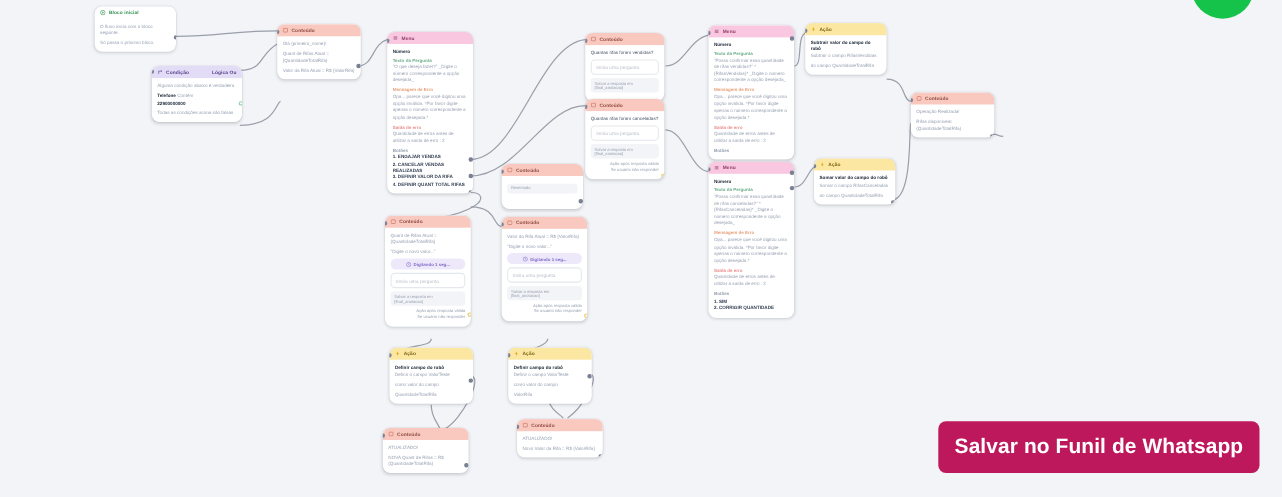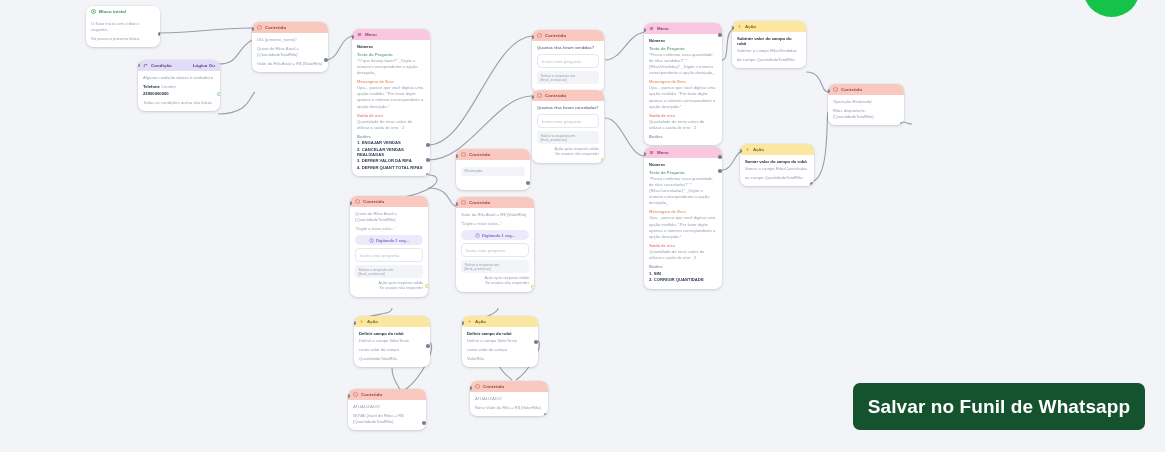--- a/index.html
+++ b/index.html
@@ -73,21 +73,21 @@
     background:#7b8194;
   }
   .ring { position:absolute; width:4px; height:4px; border-radius:50%;
     border:1px solid #f0a3a3; background:#fff; }
   .ring.g { border-color:#8fd0a5; }
   .ring.y { border-color:#ecc95e; }
 
   
   #save-btn {
     position:absolute; left:853px; top:383px; width:292px; height:47px;
-    background:#14532d; border:none; border-radius:7px;
+    background:#be185d; border:none; border-radius:7px;
     color:#fff; font-size:19px; font-weight:700;
     font-family:"Liberation Sans", sans-serif;
     cursor:pointer; letter-spacing:.1px;
   }
   #fab {
     position:absolute; left:1083px; top:-40px; width:57px; height:57px;
     border-radius:50%; background:#16c34a;
   }
 </style>
 </head>

